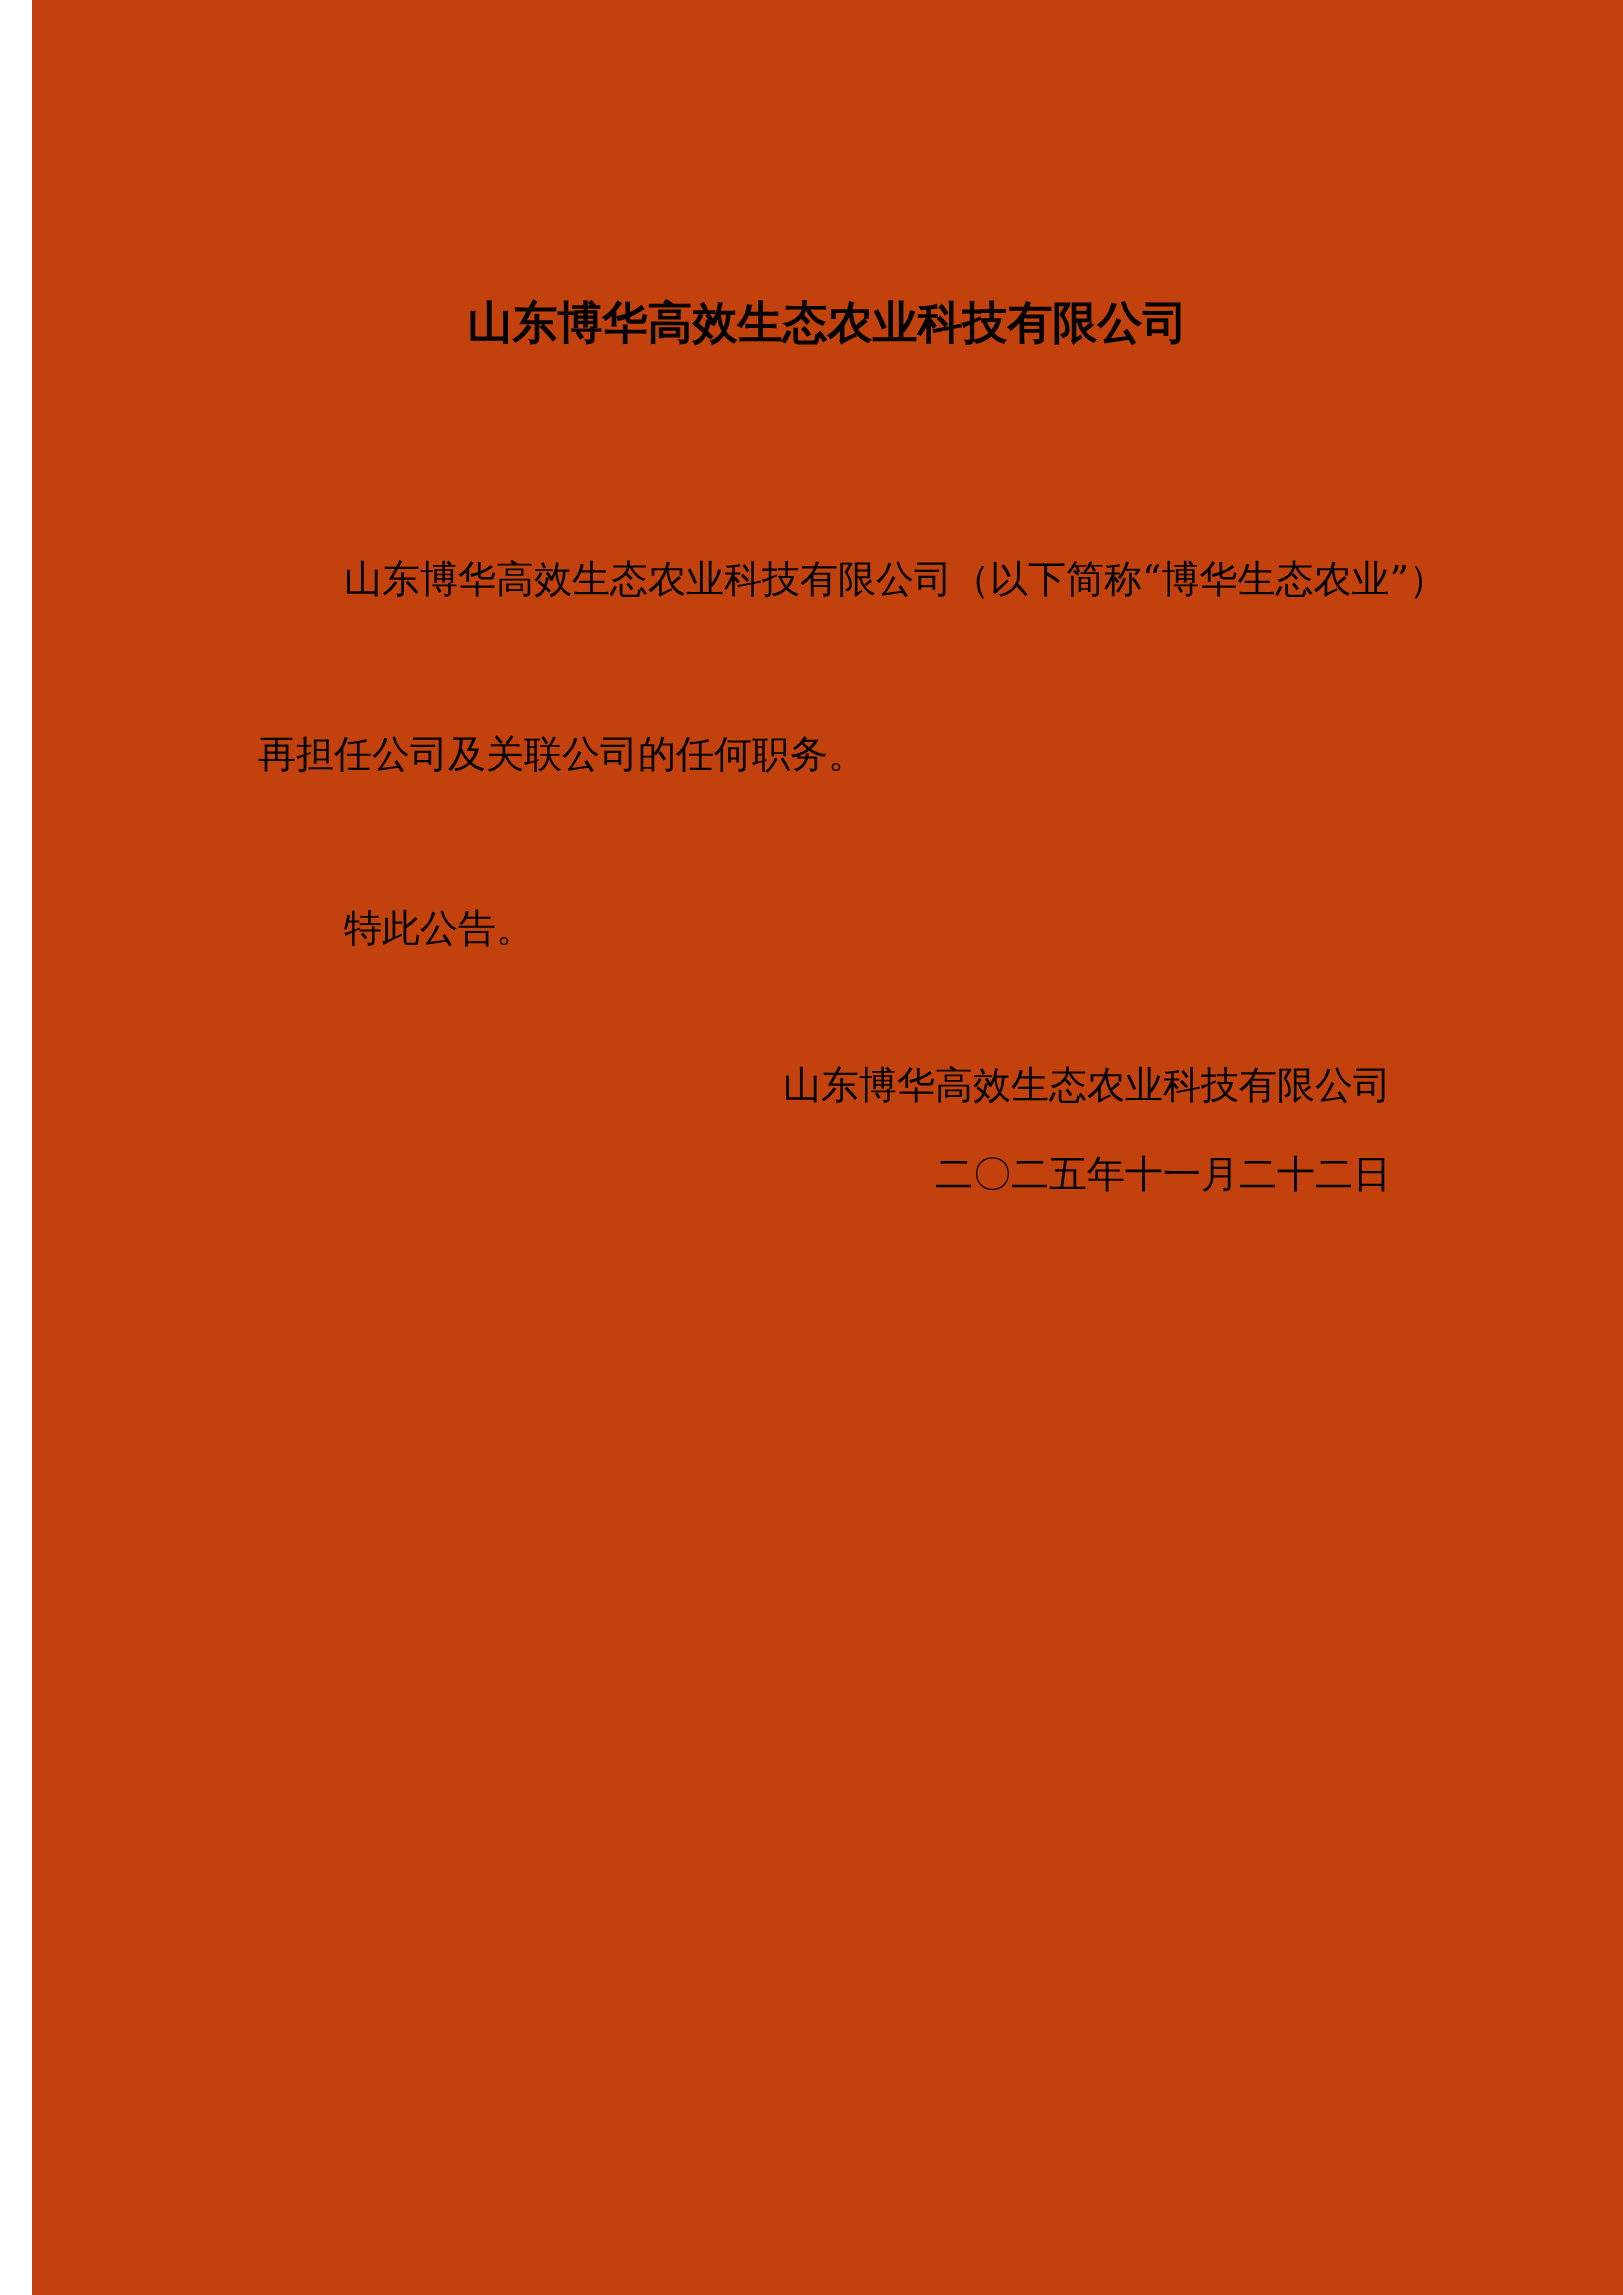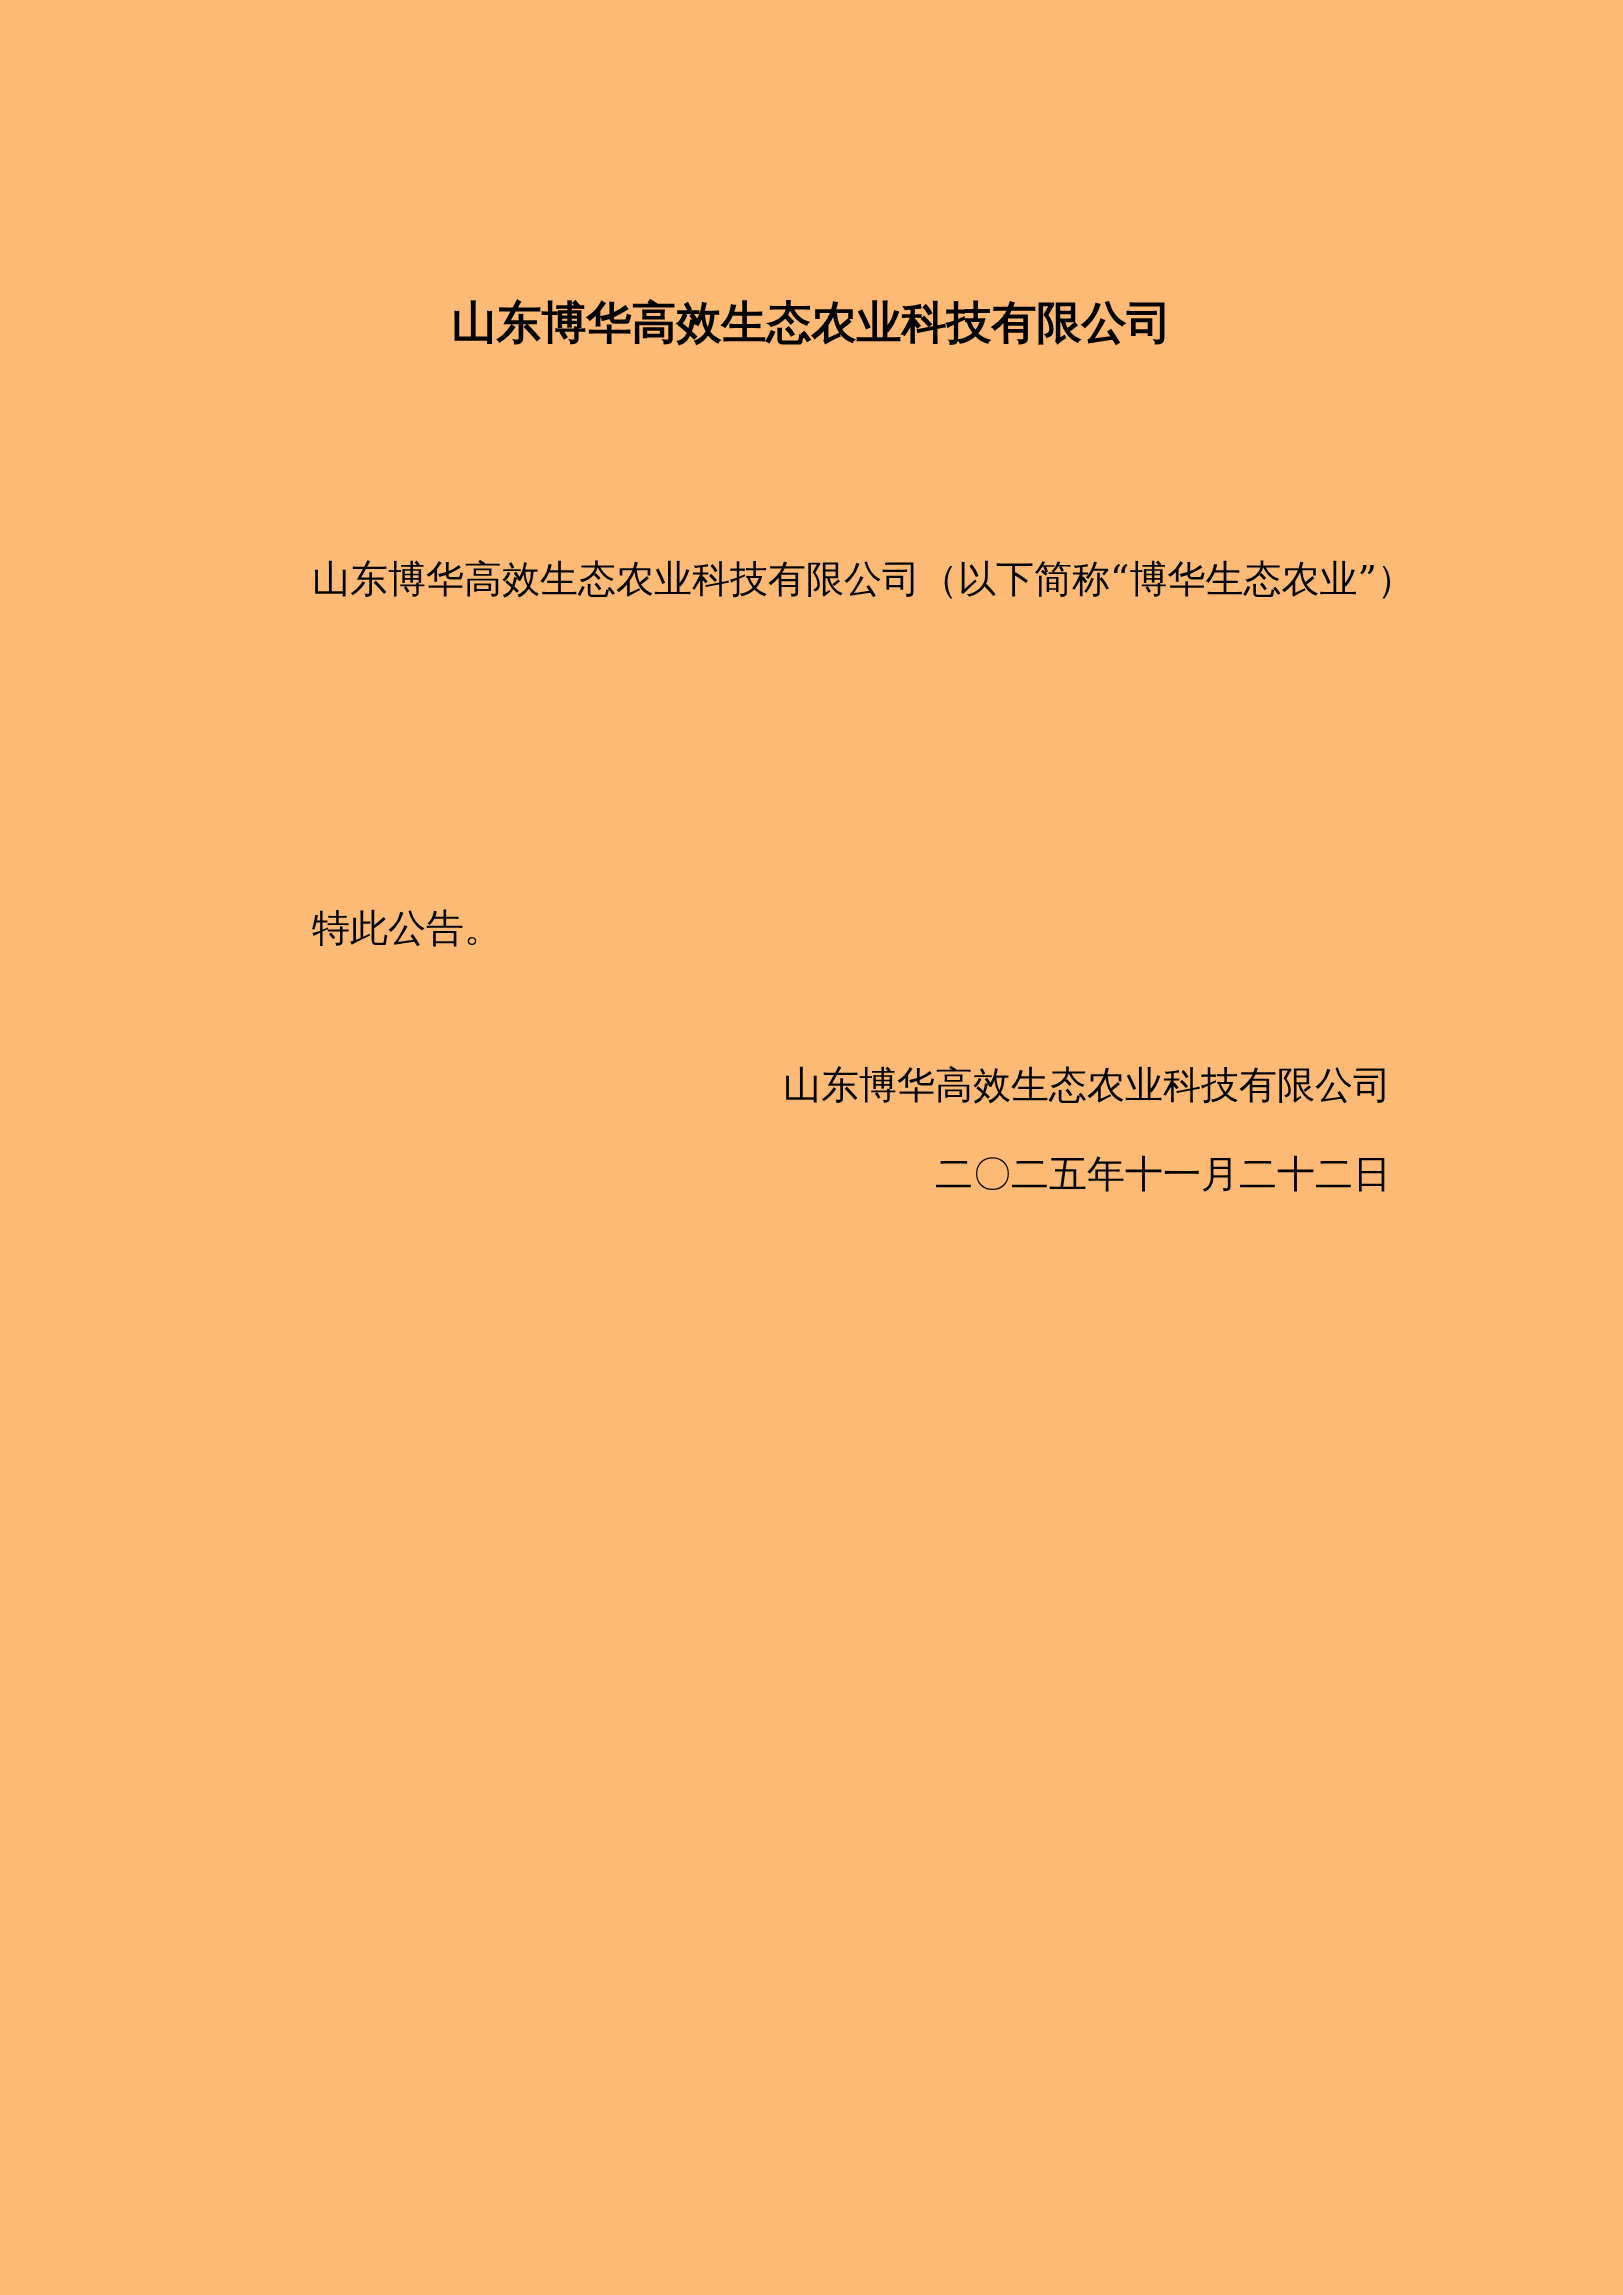--- a/index.html
+++ b/index.html
@@ -11,21 +11,22 @@
     height: 2295px;
     background: #ffffff;
     position: relative;
     font-family: "DejaVu Serif", "Liberation Serif", serif;
     color: #000000;
     overflow: hidden;
   }
   .page {
     position: absolute;
     inset: 0;
-    background: #fdba74;
+    background: #c2410c;
+    margin-left: 32px;
   }
   .line {
     position: absolute;
     white-space: pre;
     line-height: 1.18;
   }
   .title-line {
     left: 0;
     width: 100%;
     text-align: center;
@@ -56,20 +57,21 @@
 <body>
 
 <div class="page">
 
   <div id="title1" class="line title-line">山东博华高效生态农业科技有限公司</div>
 
 
   <div id="p1l1" class="line body-line">山东博华高效生态农业科技有限公司（以下简称“博华生态农业”）</div>
 
 
+  <div id="p1l3" class="line body-line">再担任公司及关联公司的任何职务。</div>
 
 
   <div id="p3" class="line body-line">特此公告。</div>
 
   <div id="sig-company" class="line sig-line">山东博华高效生态农业科技有限公司</div>
 
   <div id="sig-date" class="line sig-line">二〇二五年十一月二十二日</div>
 
 </div>
 

